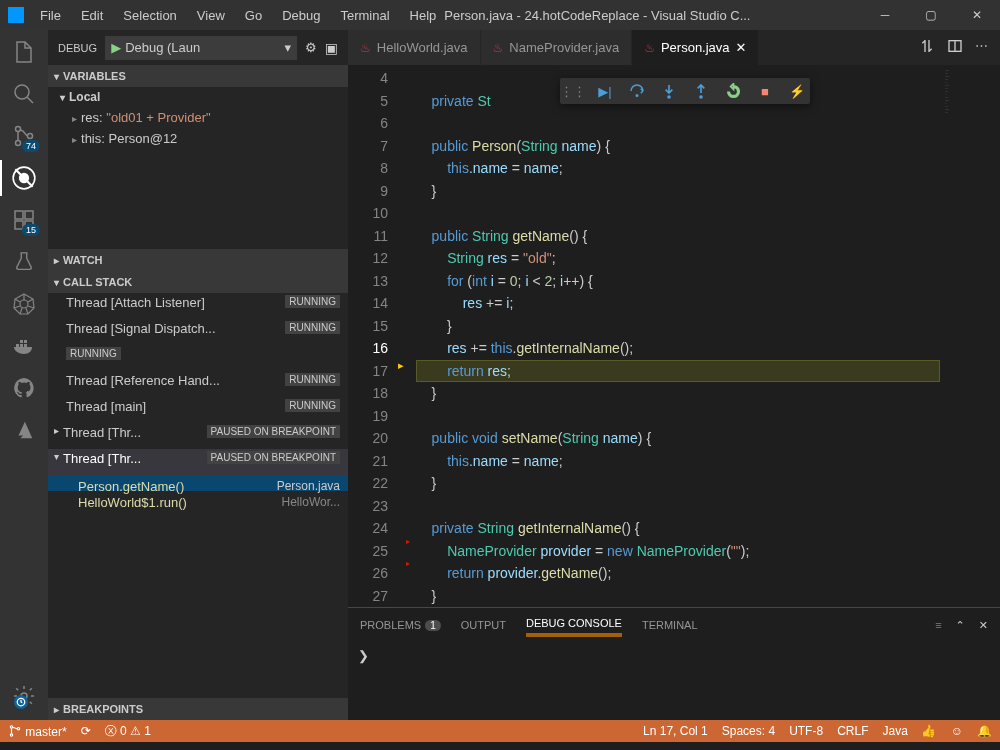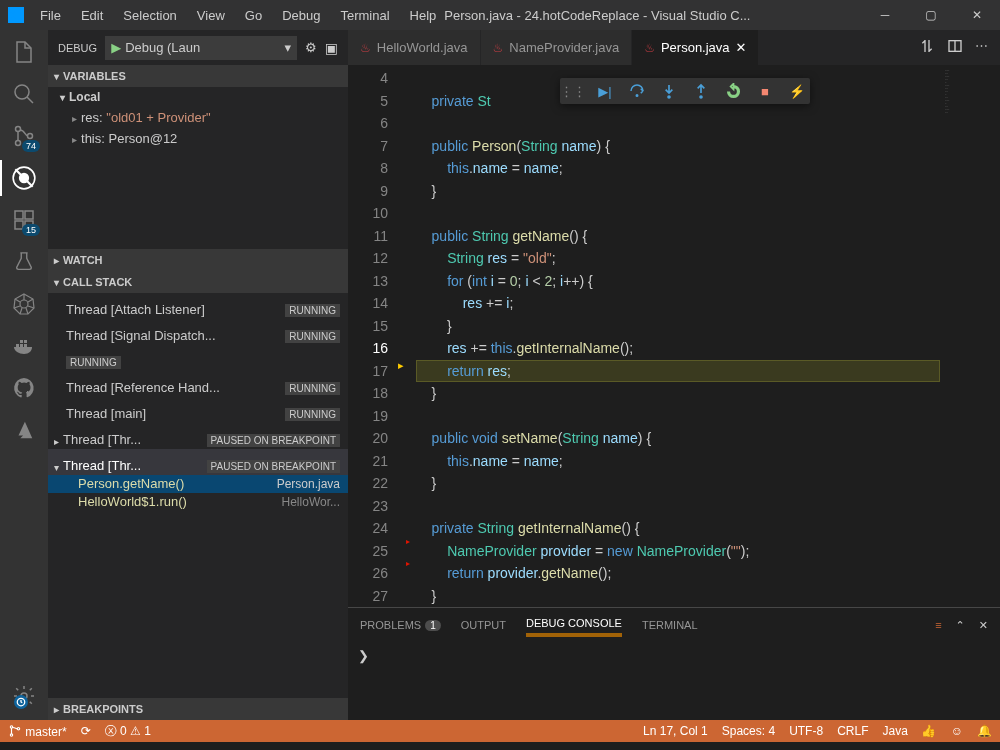--- a/index.html
+++ b/index.html
@@ -23,26 +23,26 @@
 .debug-config { flex: 1; background: #3c3c3c; height: 24px; display: flex; align-items: center; padding: 0 6px; }
 .play-icon { color: #89d185; margin-right: 4px; }
 .debug-config-text { flex: 1; }
 .section-header { height: 22px; background: #383838; display: flex; align-items: center; padding-left: 6px; font-size: 11px; font-weight: bold; color: #ccc; }
 .section-header .chev { margin-right: 4px; font-size: 10px; }
 .var-item { padding: 3px 0 3px 24px; font-family: 'Consolas', monospace; font-size: 13px; }
 .var-item .vkey { color: #ccc; }
 .var-item .vval { color: #ce9178; }
 .var-item .vval2 { color: #ccc; }
 .var-local { padding: 3px 0 3px 12px; font-size: 12px; font-weight: bold; }
-.callstack-item { display: flex; align-items: flex-end; padding: 2px 8px 2px 18px; height: 26px; }
+.callstack-item { display: flex; align-items: flex-start; padding: 2px 8px 2px 18px; height: 26px; }
 .callstack-item .name { flex: 1; overflow: hidden; text-overflow: ellipsis; white-space: nowrap; }
 .callstack-item .status { background: #424242; font-size: 10px; padding: 1px 4px; white-space: nowrap; }
 .callstack-item.selected { background: #37373d; }
 .callstack-item.selected .name { color: #fff; }
-.callstack-frame { padding: 16px 8px 2px 30px; display: flex; height: 16px; align-items: flex-end; }
+.callstack-frame { padding: 4px 8px 2px 30px; display: flex; height: 16px; align-items: flex-start; }
 .callstack-frame.active { background: #094771; color: #fff; }
 .callstack-frame .fn { flex: 1; }
 .callstack-frame .src { color: #888; font-size: 12px; }
 .callstack-frame.active .src { color: #ccc; }
 .editor-area { flex: 1; display: flex; flex-direction: column; background: #1e1e1e; }
 .tabs { height: 35px; background: #252526; display: flex; align-items: center; }
 .tab { height: 35px; display: flex; align-items: center; padding: 0 12px; background: #2d2d2d; color: #969696; gap: 6px; border-right: 1px solid #252526; }
 .tab.active { background: #1e1e1e; color: #fff; }
 .tab .java-icon { color: #cc3e44; font-size: 12px; }
 .tab-actions { margin-left: auto; display: flex; gap: 12px; padding-right: 12px; color: #ccc; }

